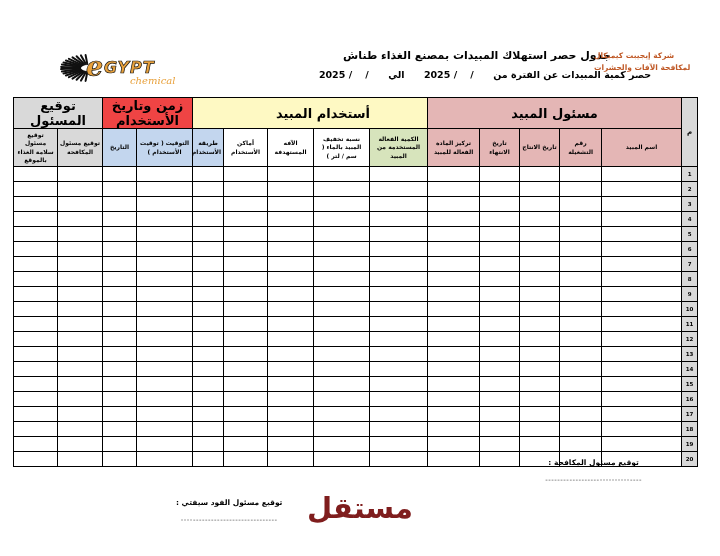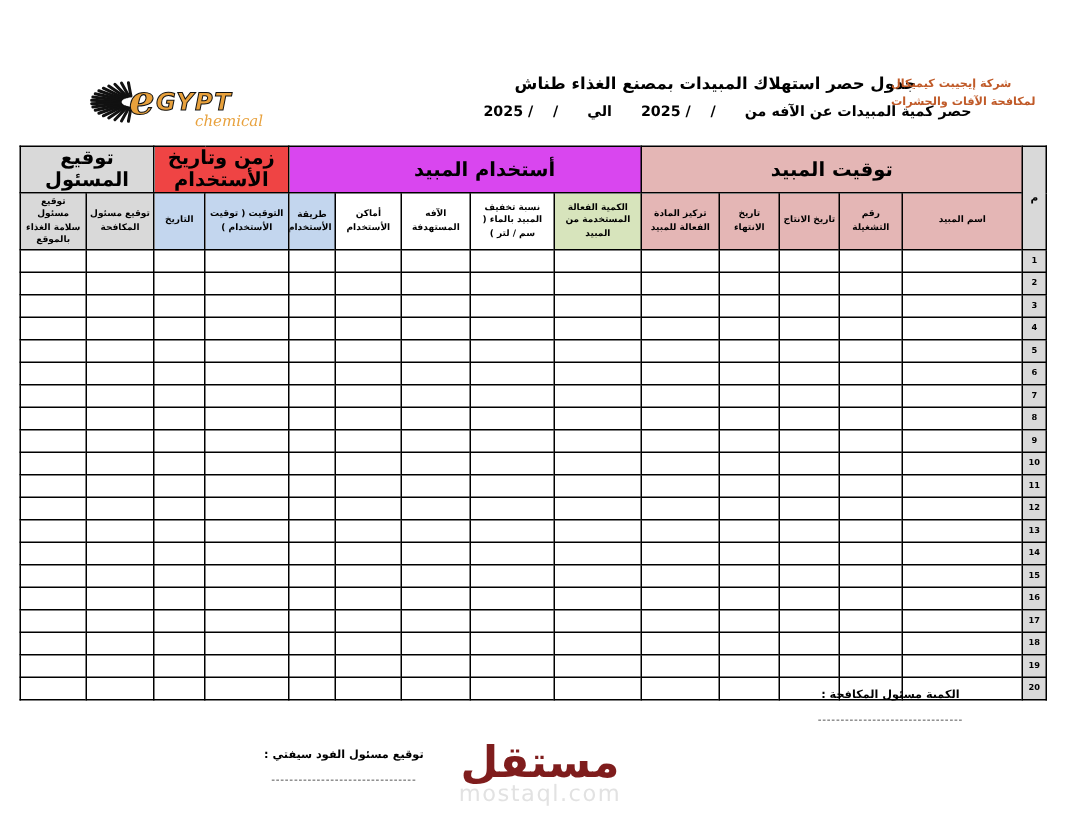--- a/index.html
+++ b/index.html
@@ -72,21 +72,21 @@
       </g>
       <text x="52" y="31" font-family="DejaVu Serif, serif" font-style="italic" font-weight="bold" font-size="27" fill="#e8a13c" stroke="#111" stroke-width="0.7">e</text>
       <text x="70" y="28" font-family="DejaVu Sans, sans-serif" font-style="italic" font-weight="bold" font-size="16" fill="#e8a13c" stroke="#111" stroke-width="0.7" letter-spacing="1">GYPT</text>
       <text x="96" y="39" font-family="DejaVu Serif, serif" font-style="italic" font-size="10" fill="#e8a13c">chemical</text>
     </svg>
   </div>
 
   <div class="titles">
     <div class="doc-title">جدول حصر استهلاك المبيدات بمصنع  الغذاء طناش</div>
     <div class="doc-subtitle">
-      <span class="chunk">حصر كمية المبيدات عن الآفه من</span>
+      <span class="chunk">حصر كمية المبيدات عن الفترة من</span>
       <span class="chunk">/    / 2025</span>
       <span class="chunk">الي</span>
       <span class="chunk">/    / 2025</span>
     </div>
   </div>
 
   <div class="company">
     <div>شركة إيجيبت كيميكال</div>
     <div>لمكافحة الآفات والحشرات</div>
   </div>
@@ -106,22 +106,22 @@
           <col style="width: 44px;">
           <col style="width: 31px;">
           <col style="width: 56px;">
           <col style="width: 34px;">
           <col style="width: 45px;">
           <col style="width: 44px;">
         </colgroup>
       <thead>
         <tr class="group-row">
             <th rowspan="2" class="serial-h">م</th>
-            <th colspan="5" class="gb" style="background: rgb(228, 182, 181);">توقيت المبيد</th>
-            <th colspan="5" class="gb" style="background: #d946ef; padding-left: 28px;">أستخدام المبيد</th>
+            <th colspan="5" class="gb" style="background: rgb(228, 182, 181);">مسئول المبيد</th>
+            <th colspan="5" class="gb" style="background: #fef9c3; padding-left: 28px;">أستخدام المبيد</th>
             <th colspan="2" class="gb" style="background: #ef4444;">زمن وتاريخ الأستخدام</th>
             <th colspan="2" class="gb" style="background: rgb(217, 217, 217);">توقيع المسئول</th>
           </tr>
         <tr class="col-row">
             <th class="gb" style="background: rgb(228, 182, 181);">اسم المبيد</th>
             <th style="background: rgb(228, 182, 181);">رقم التشغيلة</th>
             <th style="background: rgb(228, 182, 181);">تاريخ الانتاج</th>
             <th style="background: rgb(228, 182, 181);">تاريخ الانتهاء</th>
             <th style="background: rgb(228, 182, 181);">تركيز المادة الفعالة للمبيد</th>
             <th class="gb" style="background: rgb(215, 228, 188);">الكمية الفعالة المستخدمة من المبيد</th>
@@ -474,26 +474,25 @@
             <td class="gb"></td>
             <td></td>
             <td class="gb"></td>
             <td></td>
           </tr>
         </tbody>
     </table>
   </div>
 
   <div class="sign sign-right">
-    <div class="sign-label">الكمية مسئول المكافحة :</div>
+    <div class="sign-label">توقيع مسئول المكافحة :</div>
     <div class="sign-line">--------------------------------</div>
   </div>
   <div class="sign sign-left">
     <div class="sign-label">توقيع مسئول الفود سيفتي :</div>
     <div class="sign-line">--------------------------------</div>
   </div>
 
   <div class="watermark">
     <div class="wm-ar">مستقل</div>
-    <div class="wm-en">mostaql.com</div>
   </div>
 
 </div>
 
 </body></html>

